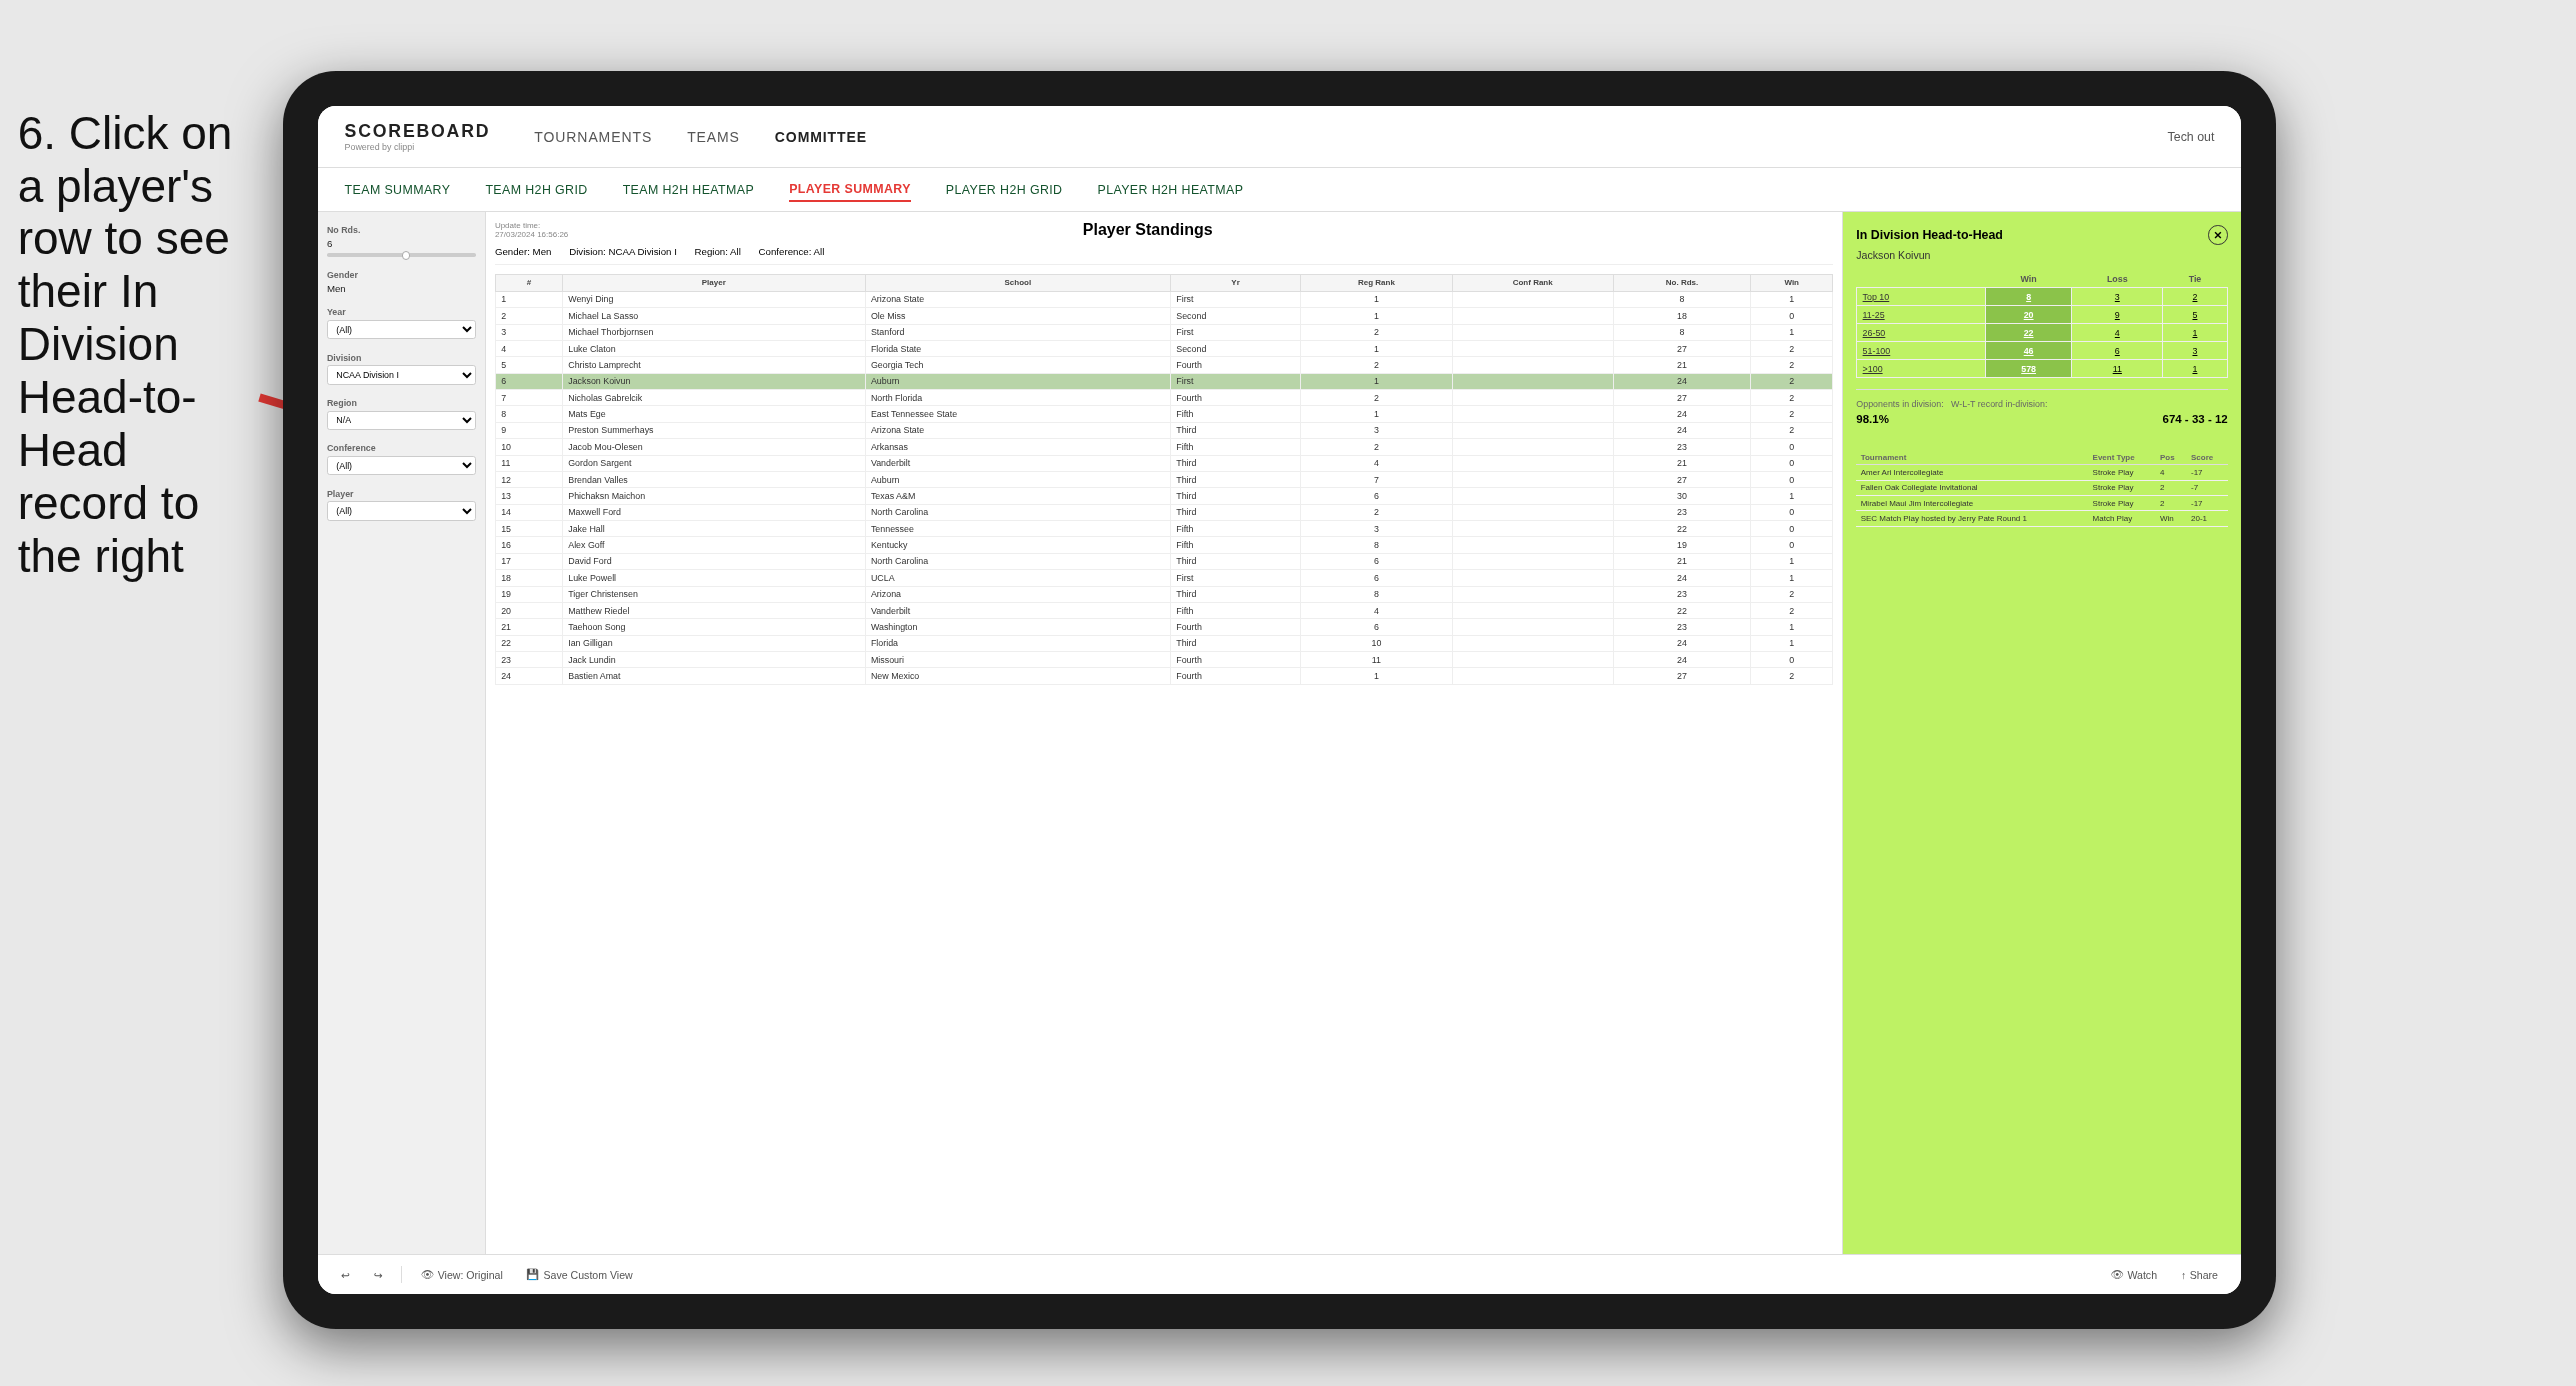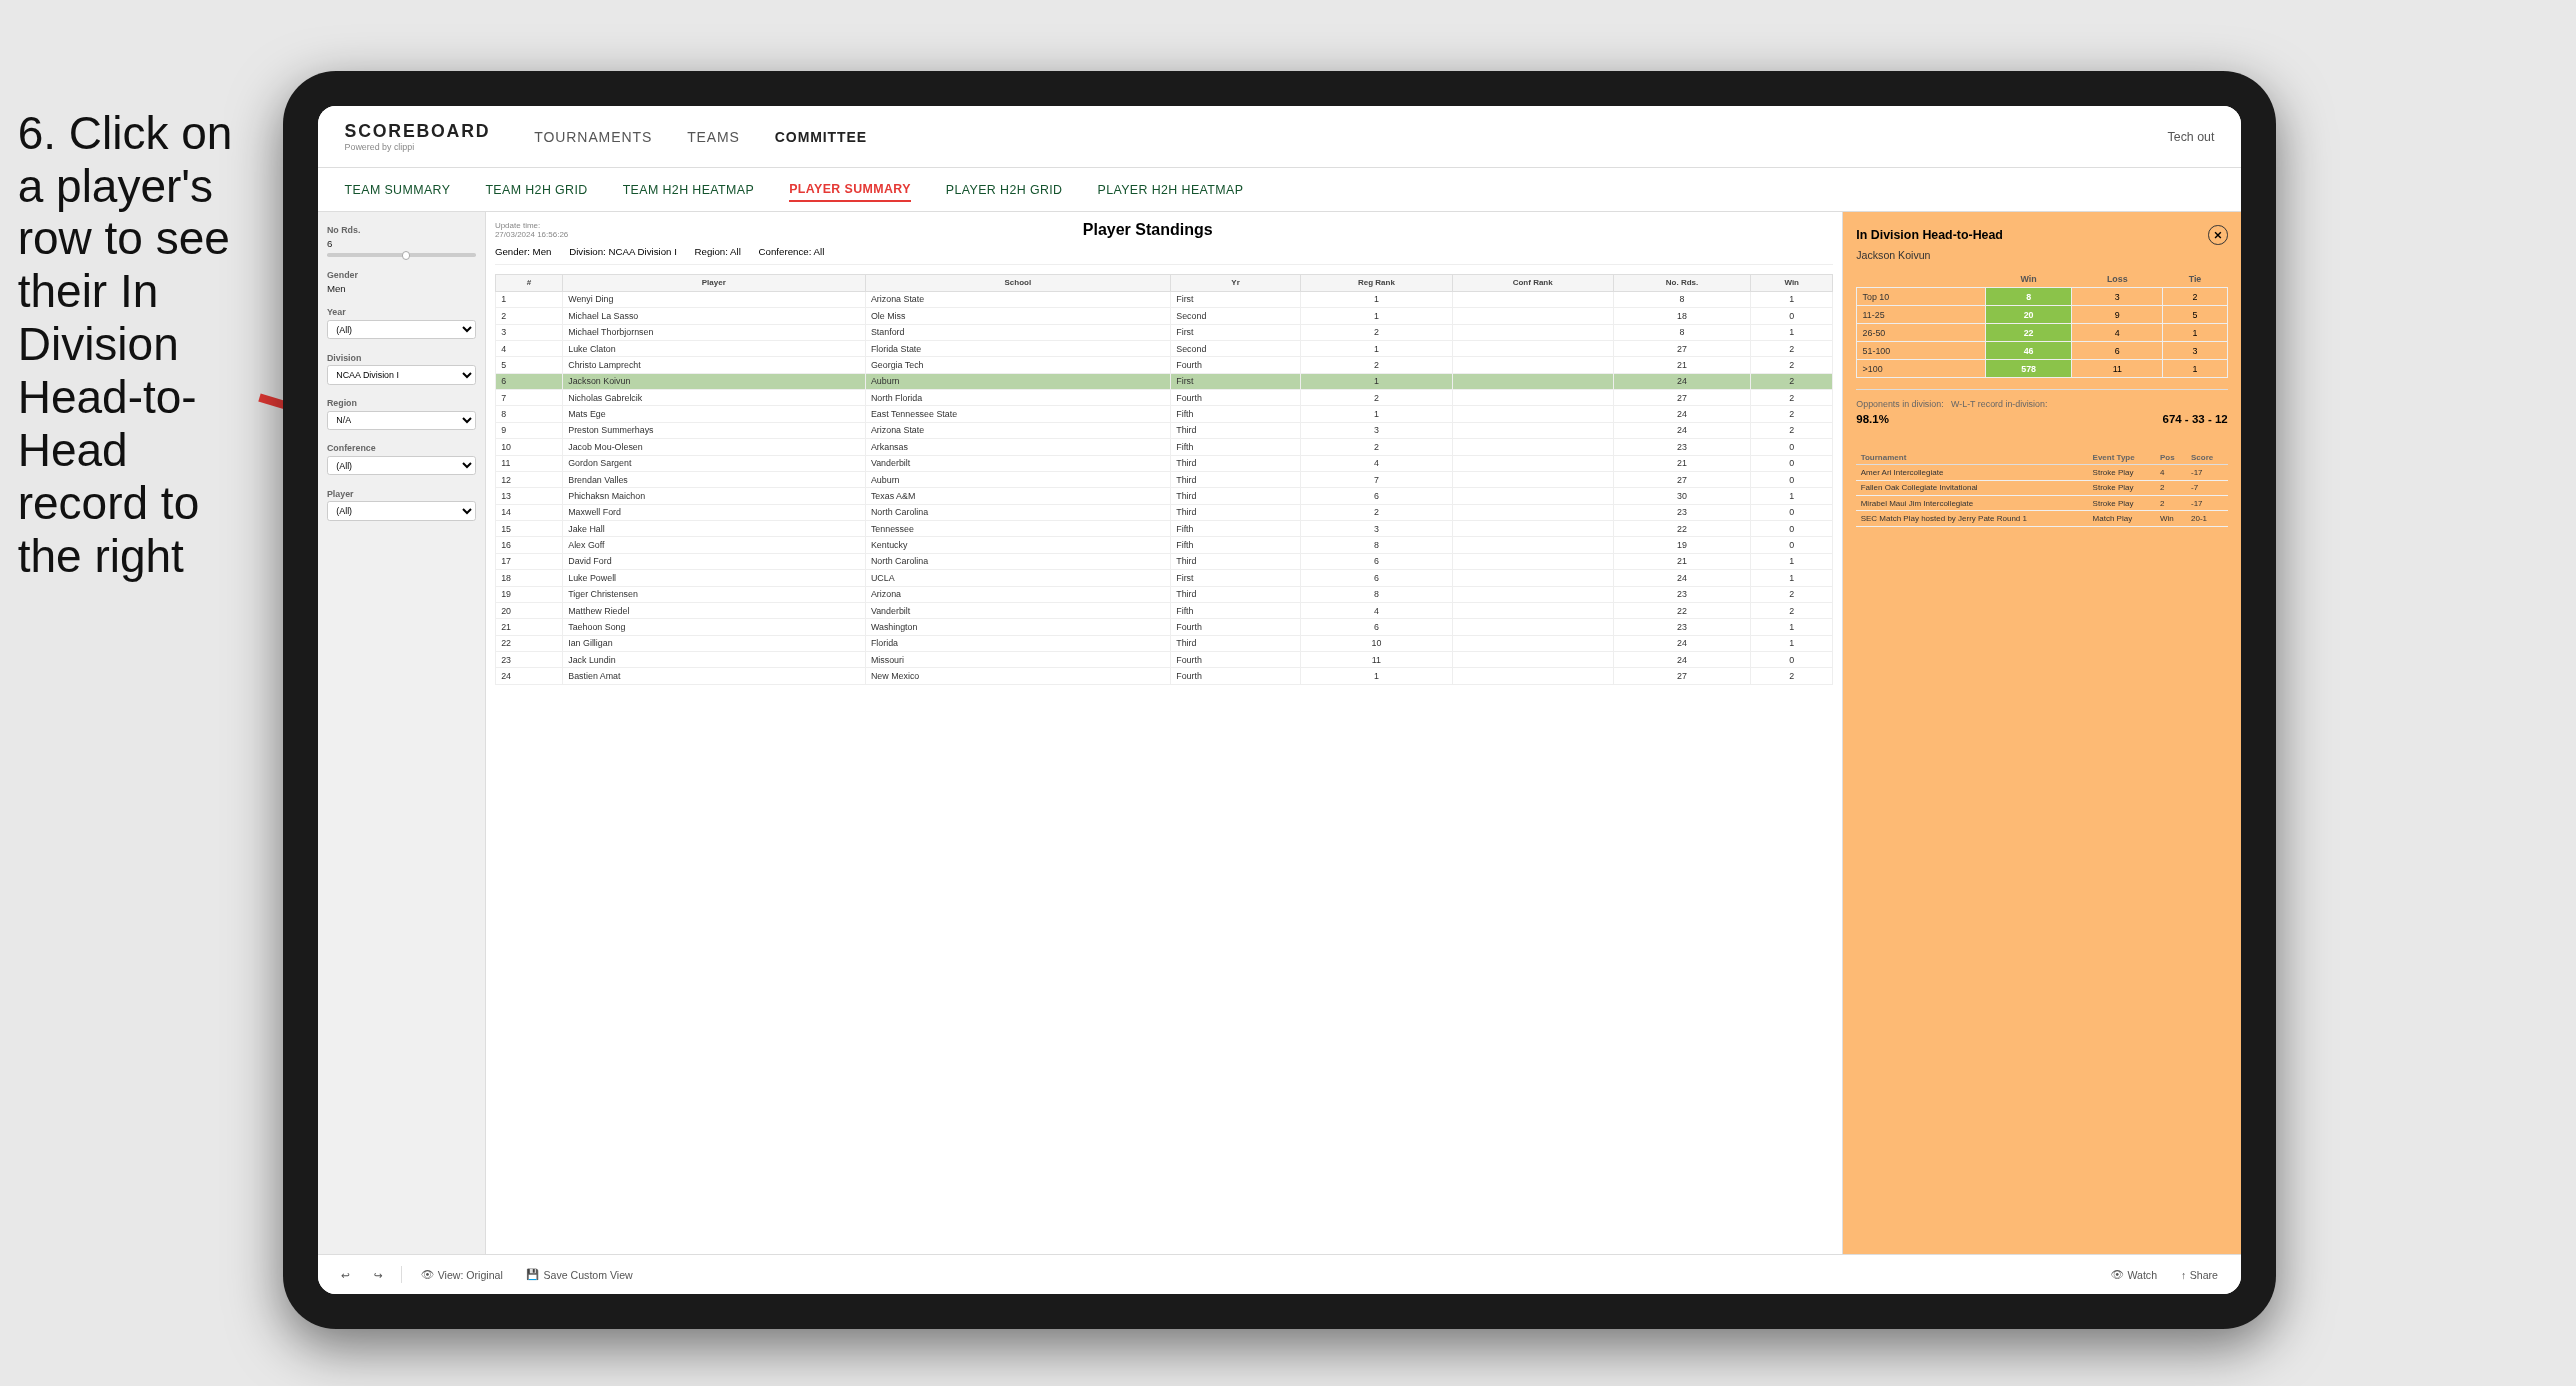--- a/index.html
+++ b/index.html
@@ -267,21 +267,21 @@
       background: #b8d4a8;
     }
 
     .standings-table td.player-name {
       font-weight: 500;
     }
 
     
     .right-panel {
       width: 399px;
-      background: #fdba74;
+      background: #bef264;
       border-left: 0.9px solid #ddd;
       padding: 13.3px;
       flex-shrink: 0;
       overflow-y: auto;
       font-size: 9.7px;
     }
 
     .h2h-header {
       display: flex;
       justify-content: space-between;
@@ -326,20 +326,21 @@
       font-size: 8.9px;
       color: #555;
       font-weight: 600;
     }
 
     .h2h-table td {
       text-align: center;
       padding: 3.5px 5.3px;
       border: 0.9px solid #eee;
       font-size: 8.9px;
+      text-decoration: underline;
     }
 
     .h2h-table td.rank-label {
       text-align: left;
       font-size: 8.9px;
       color: #333;
       font-weight: 500;
     }
 
     .h2h-table td.green-cell {

